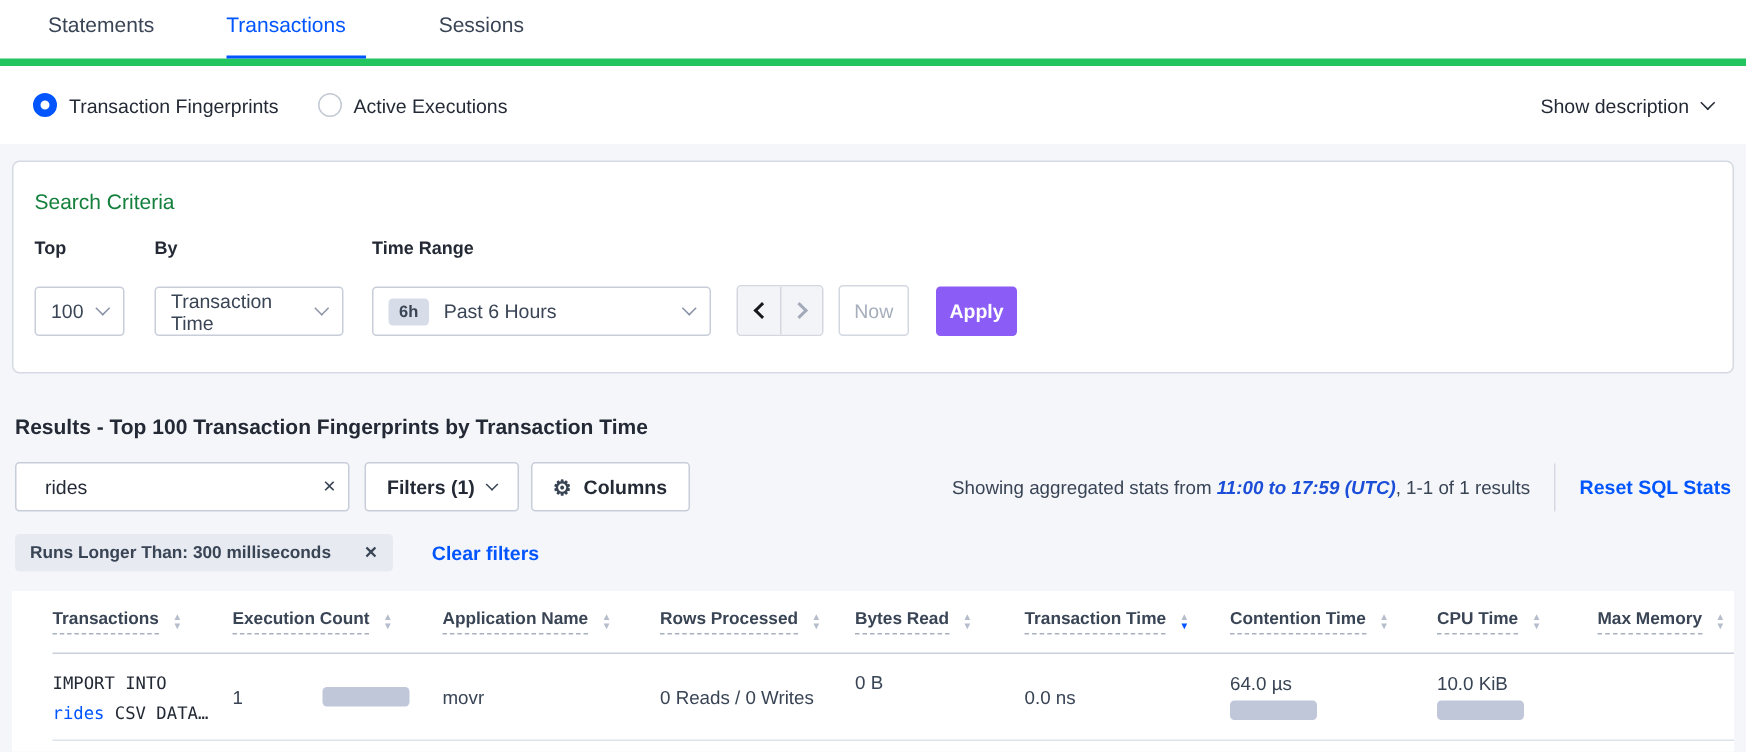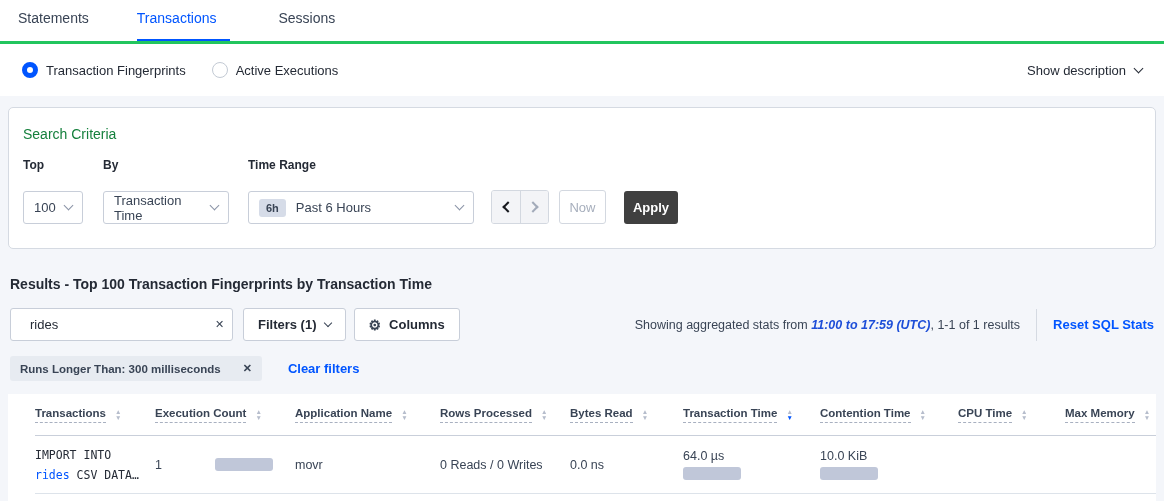--- a/index.html
+++ b/index.html
@@ -5,21 +5,21 @@
   * { box-sizing: border-box; margin: 0; padding: 0; }
   html,body { width:1164px; height:501px; overflow:hidden; }
   body {
     font-family: "Liberation Sans", sans-serif;
     background:#f4f6fa;
     color:#394455;
     font-size:13px;
   }
   
   .topbar { background:#fff; height:44px; display:flex; align-items:flex-end;
-            padding-left:18px; border-bottom:3px solid #22c55e; }
+            padding-left:32px; border-bottom:5px solid #22c55e; }
   .tab { font-size:14px; color:#394455; padding:0 0 13px 0; margin-right:48px;
          border-bottom:2px solid transparent; cursor:pointer; }
   .tab.active { color:#0055ff; border-bottom-color:#0055ff; padding-left:0; padding-right:14px; }
   
   .subbar { background:#fff; height:52px; display:flex; align-items:center;
             justify-content:space-between; padding:0 22px; }
   .radios { display:flex; align-items:center; gap:26px; }
   .radio-opt { display:flex; align-items:center; gap:8px; cursor:pointer; }
   .radio-dot { width:16px; height:16px; border-radius:50%; background:#fff; }
   .radio-dot.sel { border:5px solid #0055ff; }
@@ -49,21 +49,21 @@
   .navbtn { width:28px; display:flex; align-items:center; justify-content:center;
             background:#f3f4f7; cursor:pointer; }
   .navbtn + .navbtn { border-left:1px solid #d3d8e0; }
   .navbtn .chev { width:8px; height:8px; margin-top:0; }
   .nav-prev { color:#16181d; } .nav-prev .chev { border-width:2.2px; transform:rotate(135deg); margin-left:3px; }
   .nav-next { color:#a2aab9; } .nav-next .chev { border-width:2.2px; transform:rotate(-45deg); margin-right:3px; }
   .now-btn { margin-left:10px; height:34px; width:47px; border:1px solid #d3d8e0; border-radius:3px;
              background:#fff; color:#a6aebc; font-size:13px; display:flex; align-items:center;
              justify-content:center; }
   .apply-btn { margin-left:18px; height:33px; width:54px; border:none; border-radius:3px;
-               background:#404040; color:#fff; font-size:13px; font-weight:bold;
+               background:#8b5cf6; color:#fff; font-size:13px; font-weight:bold;
                display:flex; align-items:center; justify-content:center; cursor:pointer; }
   
   .results-heading { margin:27px 10px 0; font-size:14px; font-weight:bold; color:#242a35; }
   .toolbar { margin:16px 10px 0; display:flex; align-items:center; }
   .search-input { width:223px; height:33px; background:#fff; border:1px solid #c8ced9;
                   border-radius:3px; display:flex; align-items:center; padding:0 10px; gap:9px; }
   .search-input input { border:none; outline:none; flex:1; font-size:13px; color:#242a35;
                         font-family:"Liberation Sans",sans-serif; background:transparent; }
   .clear-x { color:#394455; font-size:11px; cursor:pointer; }
   .tool-btn { margin-left:10px; height:33px; background:#fff; border:1px solid #c8ced9;
@@ -270,20 +270,21 @@
     <div class="td code">
       <div>IMPORT INTO</div>
       <div><span class="kw">rides</span><span> CSV DATA…</span></div>
     </div>
     <div class="td cell-exec">
       <span>1</span>
       <span class="bar"></span>
     </div>
     <div class="td">movr</div>
     <div class="td">0 Reads / 0 Writes</div>
+    <div class="td" style="align-self:start; padding-top:12px;">0 B</div>
     <div class="td">0.0 ns</div>
     <div class="td cell-stack">
       <span>64.0 µs</span>
       <span class="bar"></span>
     </div>
     <div class="td cell-stack">
       <span>10.0 KiB</span>
       <span class="bar"></span>
     </div>
   </div>

